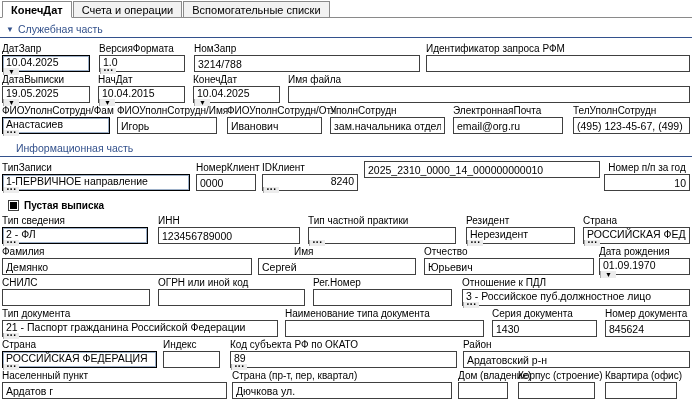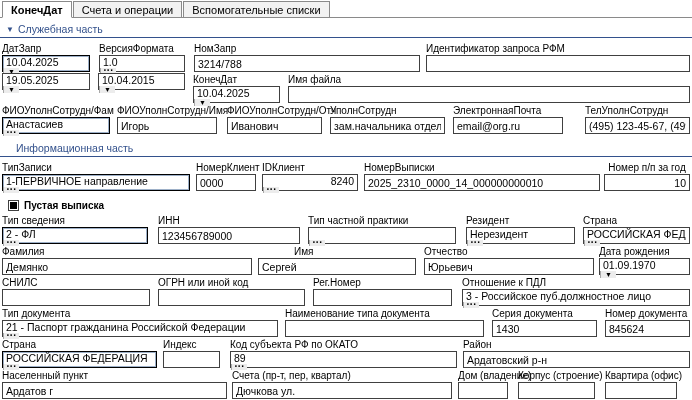--- a/index.html
+++ b/index.html
@@ -88,26 +88,28 @@
     <div class="f grow" style="margin-left:6px">
       <div class="lbl">Идентификатор запроса РФМ</div>
       <div class="box">
         <input class="inp" readonly="" value="" style="">
       </div>
     </div>
   </div>
 
   <div class="row">
     <div class="f" style="width:88px">
+      <div class="lbl">ДатаВыписки</div>
       <div class="box">
         <input class="inp" readonly="" value="19.05.2025" style="">
         <button class="btn dd">▼</button>
       </div>
     </div>
     <div class="f" style="width:87px;margin-left:8px">
+      <div class="lbl">НачДат</div>
       <div class="box">
         <input class="inp" readonly="" value="10.04.2015" style="">
         <button class="btn dd">▼</button>
       </div>
     </div>
     <div class="f" style="width:87px;margin-left:8px">
       <div class="lbl">КонечДат</div>
       <div class="box">
         <input class="inp" readonly="" value="10.04.2025" style="">
         <button class="btn dd">▼</button>
@@ -146,21 +148,21 @@
       <div class="box">
         <input class="inp" readonly="" value="зам.начальника отдела" style="">
       </div>
     </div>
     <div class="f" style="width:110px;margin-left:8px">
       <div class="lbl">ЭлектроннаяПочта</div>
       <div class="box">
         <input class="inp" readonly="" value="email@org.ru" style="">
       </div>
     </div>
-    <div class="f grow" style="margin-left:22px">
+    <div class="f grow" style="margin-left:10px">
       <div class="lbl">ТелУполнСотрудн</div>
       <div class="box">
         <input class="inp" readonly="" value="(495) 123-45-67, (499) 987" style="">
       </div>
     </div>
   </div>
 
   <div class="sec" style="margin-top:6px;padding-left:16px">
     <span>Информационная часть</span>
   </div>
@@ -180,21 +182,20 @@
       </div>
     </div>
     <div class="f" style="width:96px;margin-left:6px">
       <div class="lbl">IDКлиент</div>
       <div class="box">
         <input class="inp ra" readonly="" value="8240" style="">
         <button class="btn el">···</button>
       </div>
     </div>
     <div class="f" style="width:236px;margin-left:6px">
-      <div class="lbl">НомерВыписки</div>
       <div class="box">
         <input class="inp" readonly="" value="2025_2310_0000_14_000000000010" style="">
       </div>
     </div>
     <div class="f grow" style="margin-left:4px">
       <div class="lbl r">Номер п/п за год</div>
       <div class="box">
         <input class="inp ra" readonly="" value="10" style="">
       </div>
     </div>
@@ -358,21 +359,21 @@
   </div>
 
   <div class="row">
     <div class="f" style="width:225px">
       <div class="lbl">Населенный пункт</div>
       <div class="box">
         <input class="inp" readonly="" value="Ардатов г" style="">
       </div>
     </div>
     <div class="f" style="width:220px;margin-left:5px">
-      <div class="lbl">Счета (пр-т, пер, квартал)</div>
+      <div class="lbl">Страна (пр-т, пер, квартал)</div>
       <div class="box">
         <input class="inp" readonly="" value="Дючкова ул." style="">
       </div>
     </div>
     <div class="f" style="width:50px;margin-left:6px">
       <div class="lbl">Дом (владение)</div>
       <div class="box">
         <input class="inp" readonly="" value="" style="">
       </div>
     </div>

